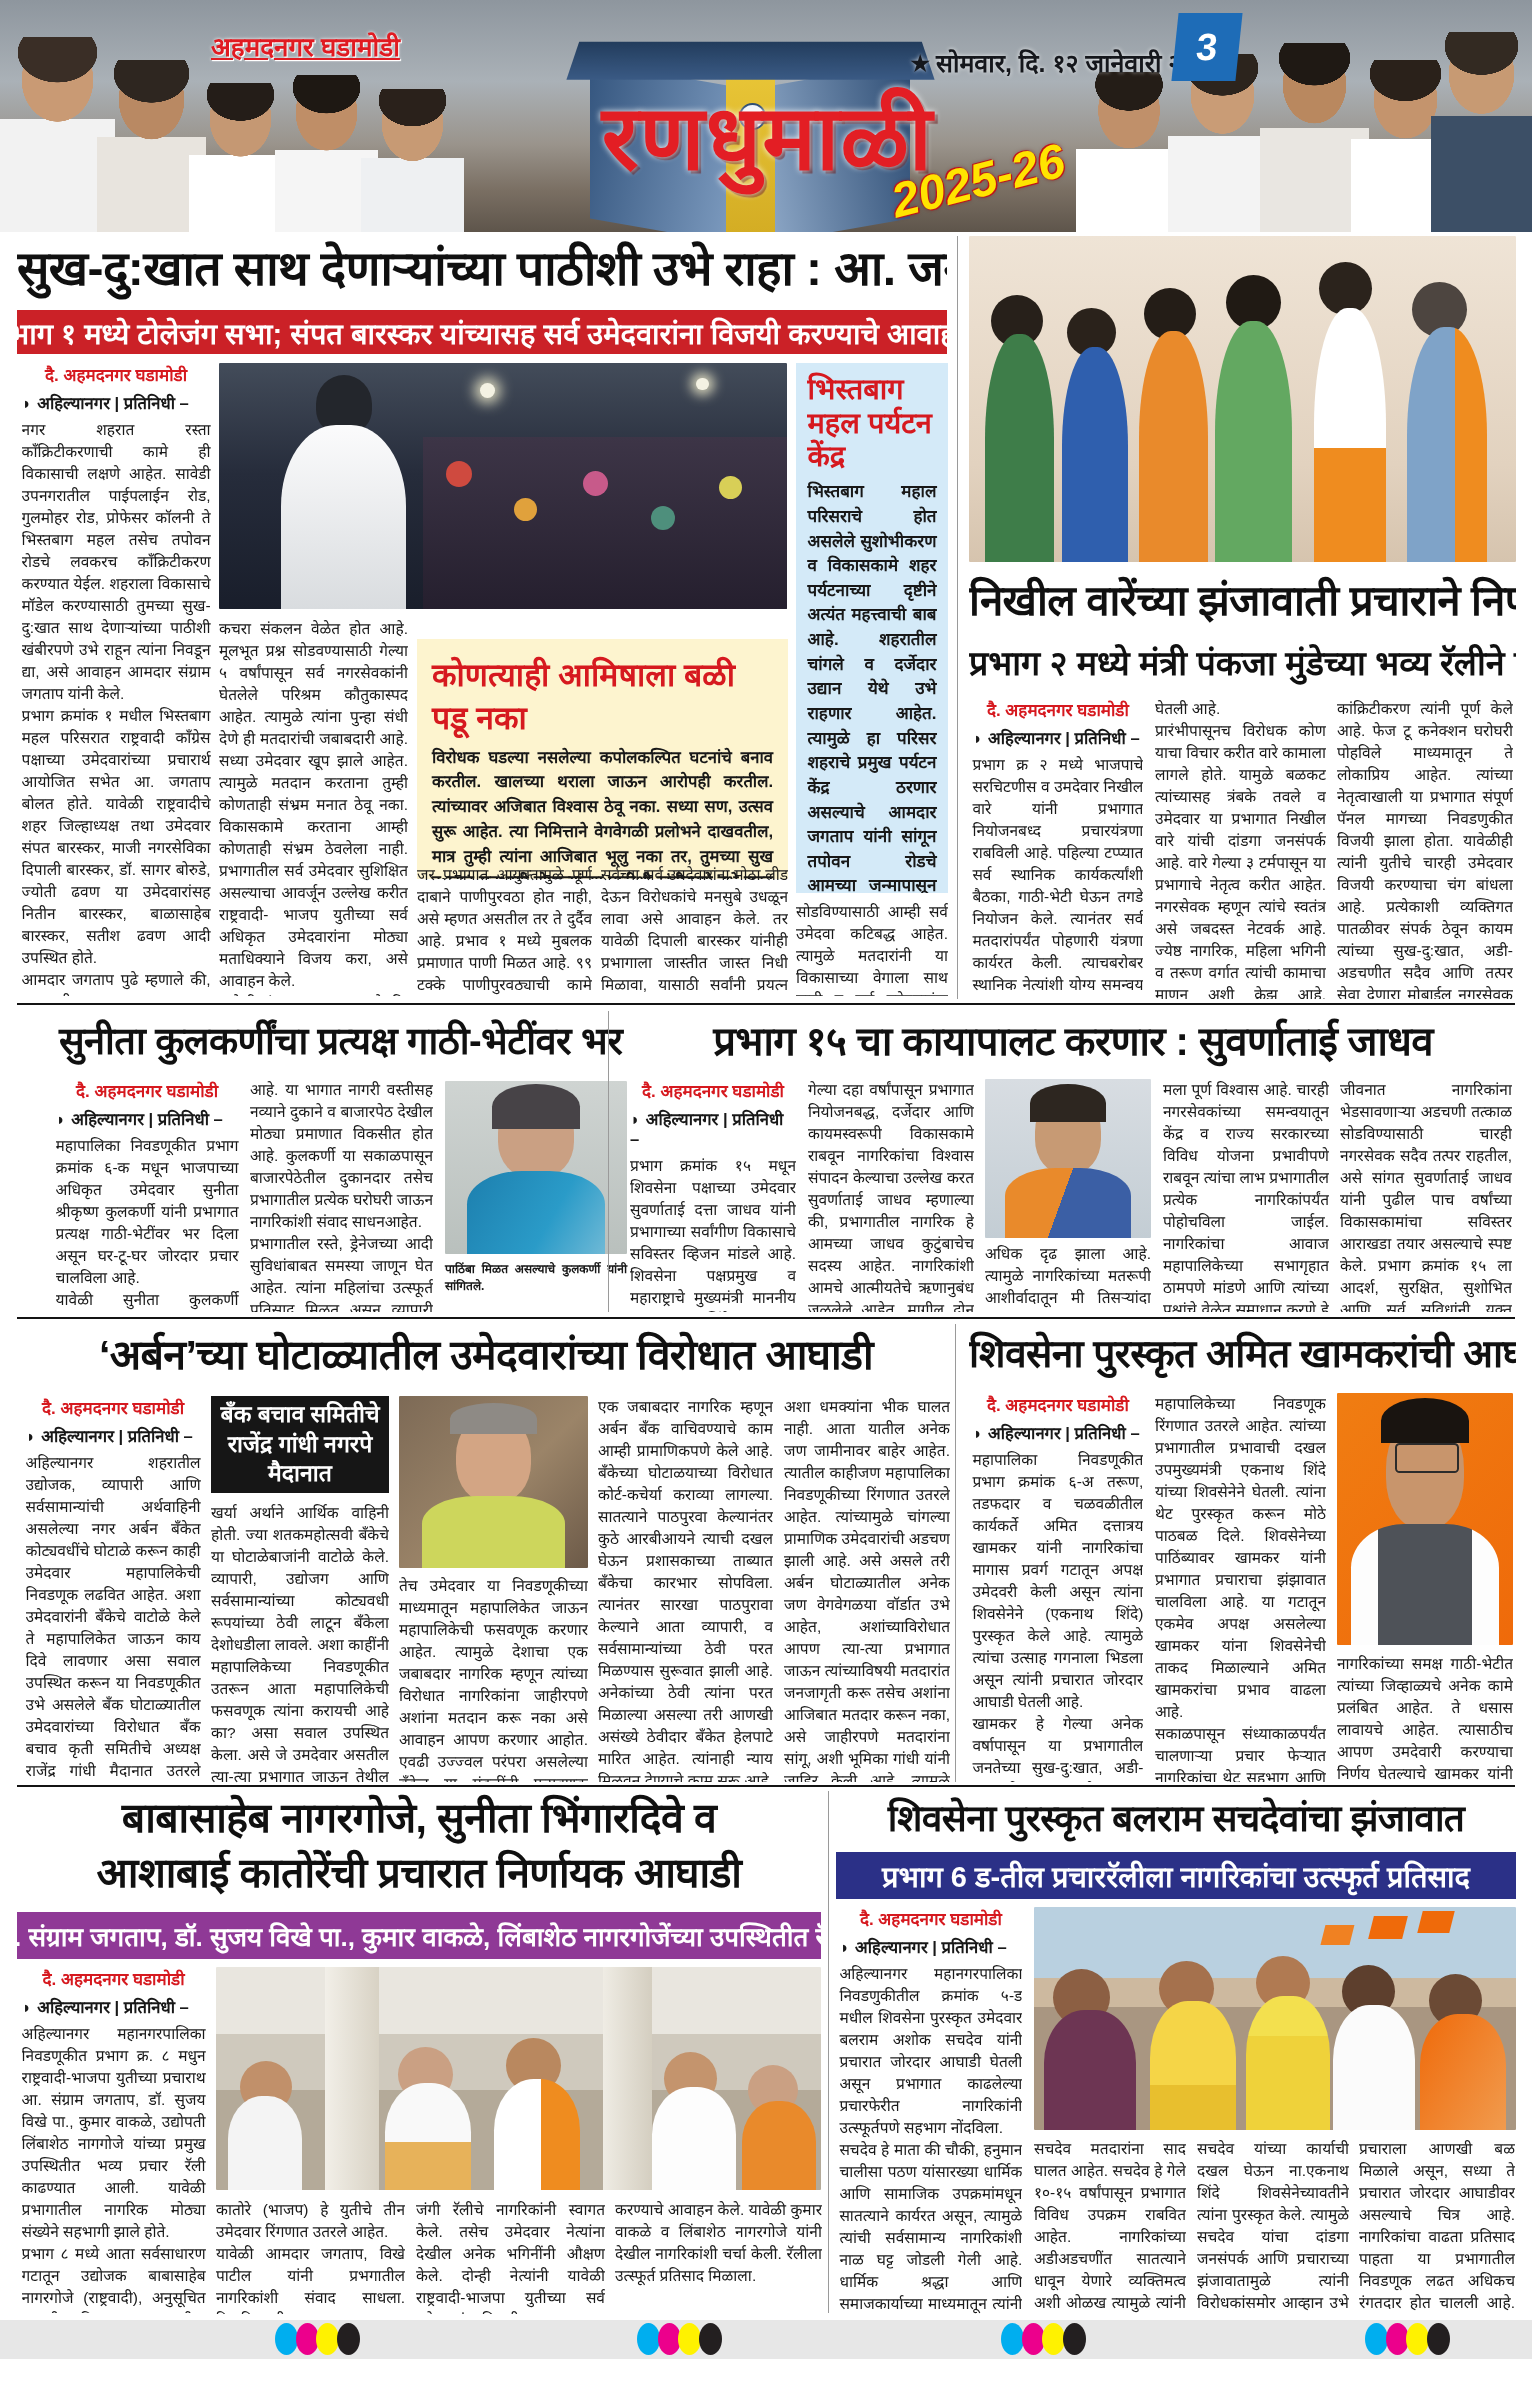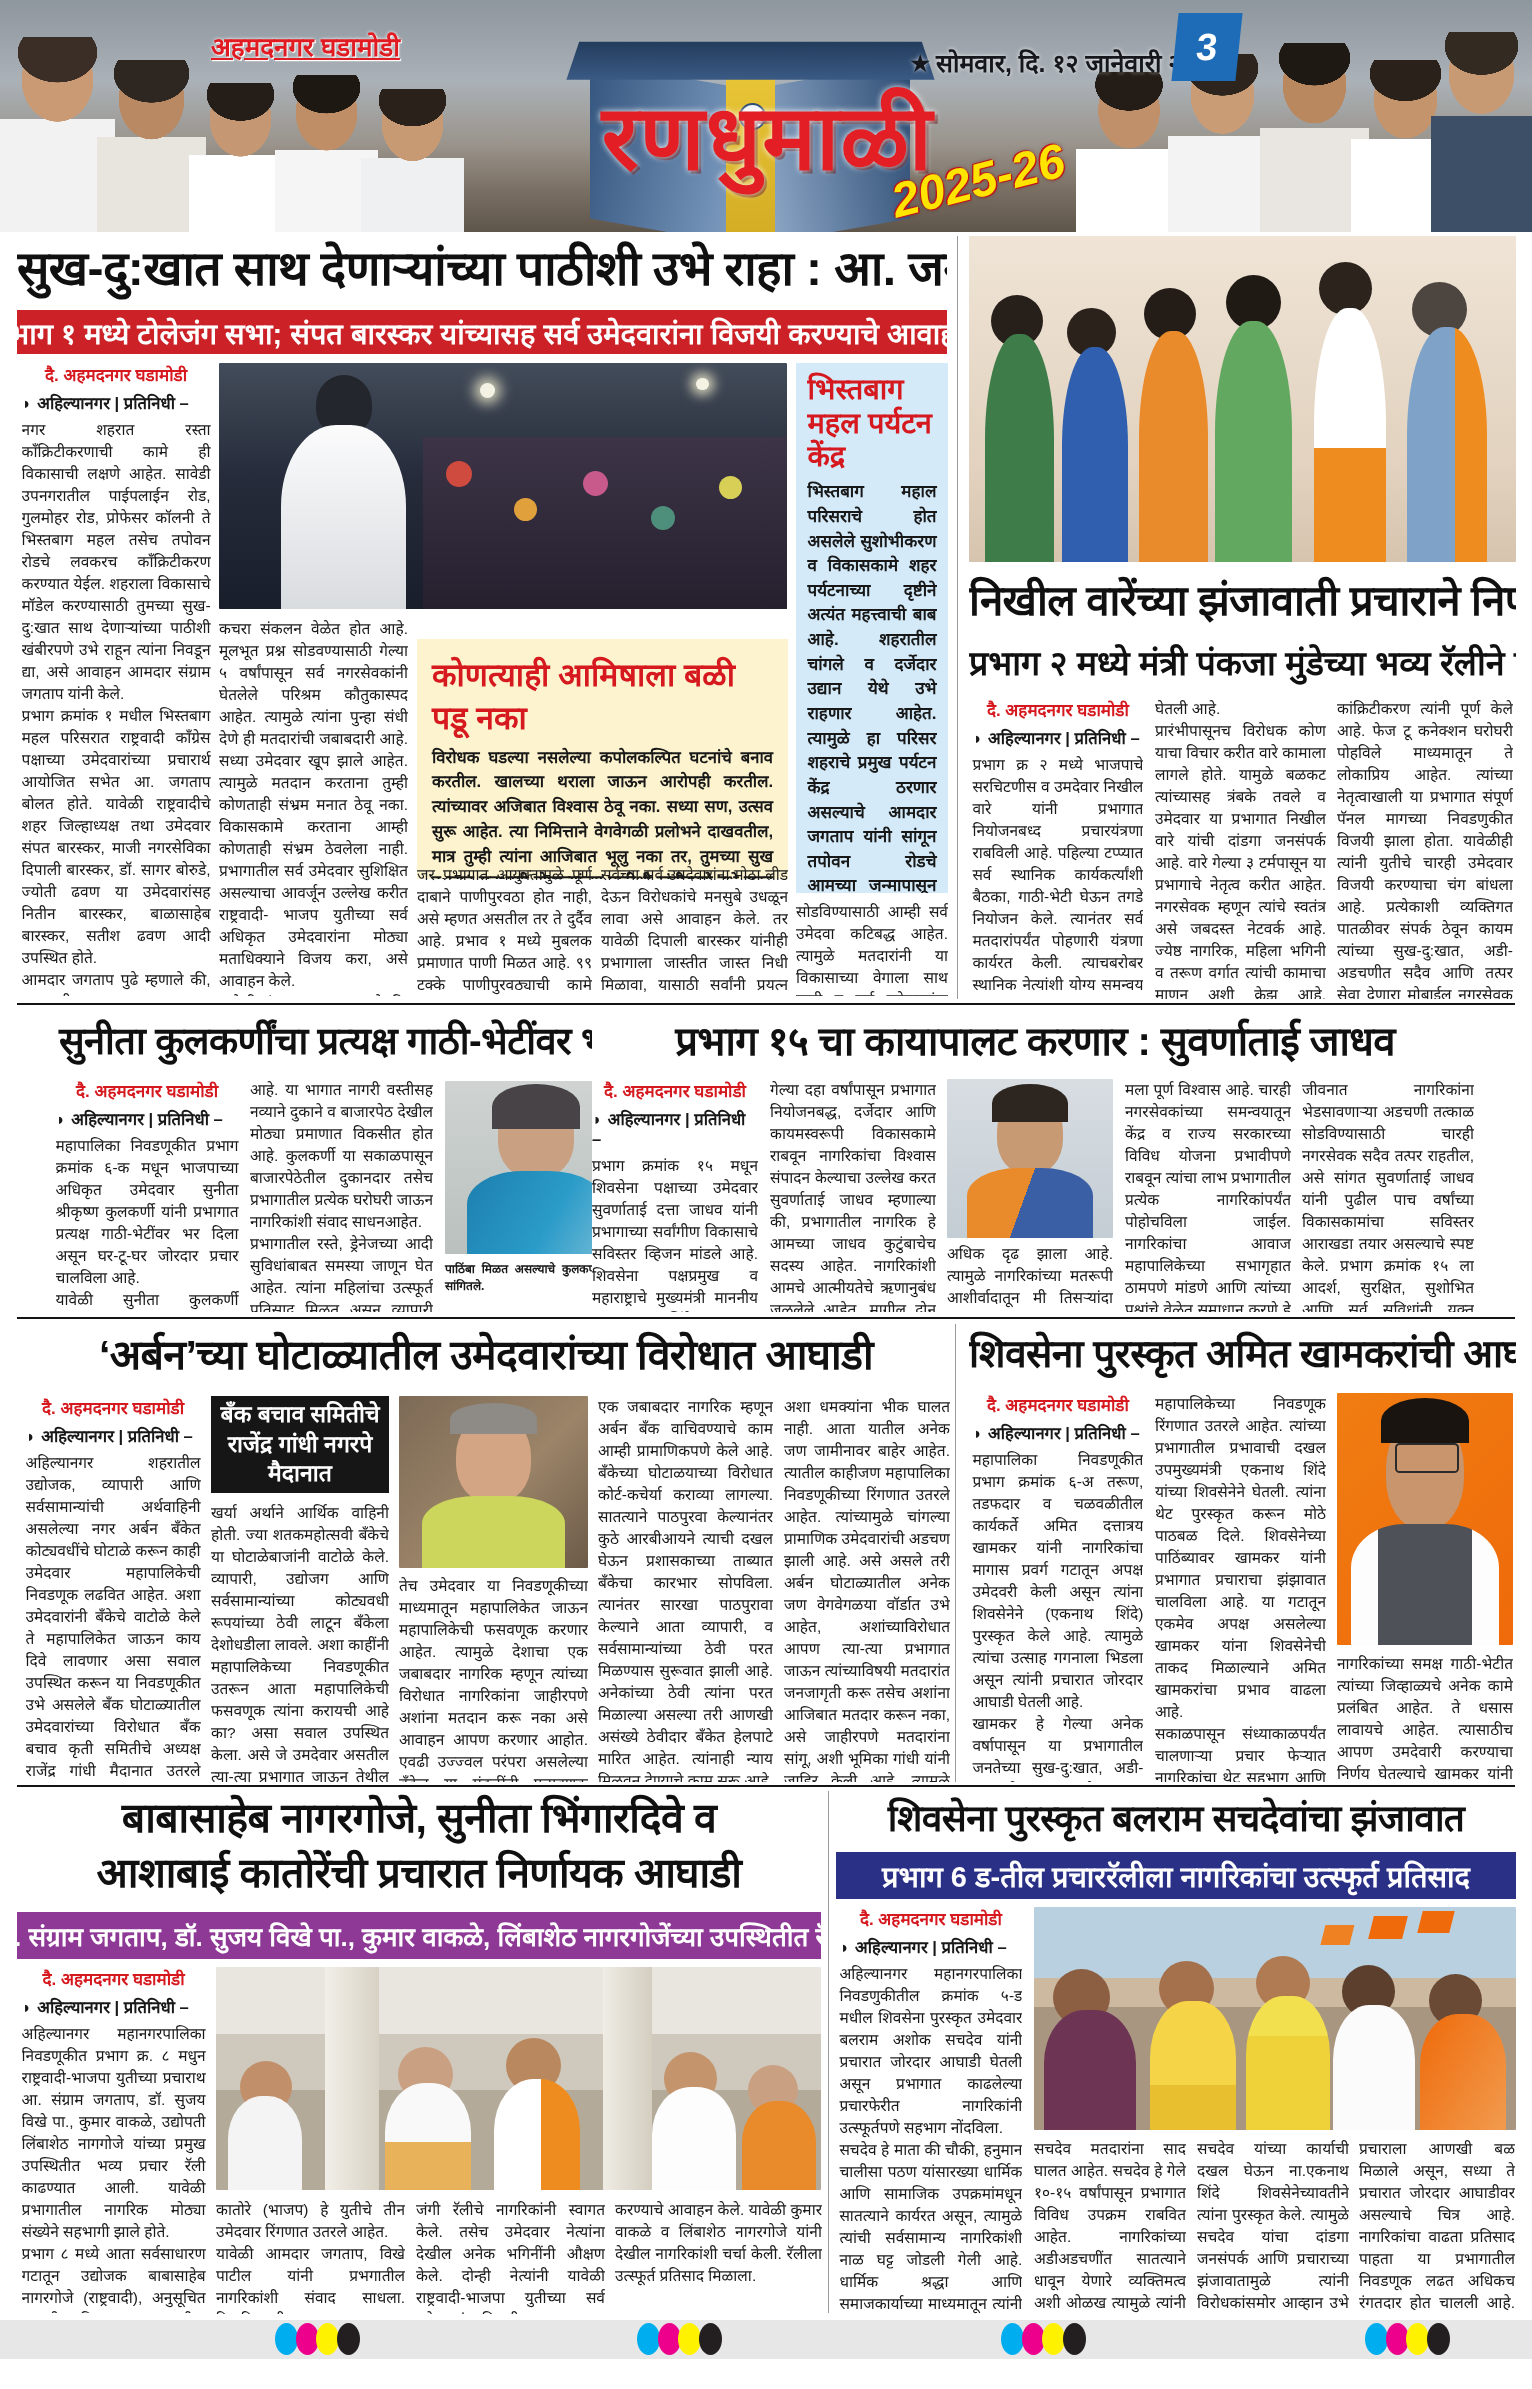--- a/index.html
+++ b/index.html
@@ -191,21 +191,21 @@
     <div class="photo" style="left:394px;top:70px;width:182px;height:173px;background:linear-gradient(180deg,#cfd4d2,#b9c0bd);">
       <i style="left:29%;top:6%;width:42%;height:50%;border-radius:48% 48% 42% 42%;background:#caa083;"></i>
       <i style="left:26%;top:2%;width:48%;height:26%;border-radius:50% 50% 0 0;background:#474347;"></i>
       <i style="left:12%;top:52%;width:76%;height:48%;border-radius:40% 40% 0 0;background:linear-gradient(120deg,#1d7fae,#2a9bc8 60%,#6fb9d6);"></i>
     </div>
     <div class="caption" style="left:394px;top:250px;width:182px;height:50px;">पाठिंबा मिळत असल्याचे कुलकर्णी यांनी सांगितले.</div>
   </section>
 
   <div class="vrule" style="left:608px;top:1011px;width:1.1px;height:301px;"></div>
 
-  <section class="art" style="left:592px;top:1011px;width:886px;height:301px;">
+  <section class="art" style="left:630px;top:1011px;width:886px;height:301px;">
     <div class="h1" style="top:0;height:60px;font-size:40px;line-height:60px;">प्रभाग १५ चा कायापालट करणार : सुवर्णाताई जाधव</div>
     <div class="colwrap" style="left:0;top:68px;width:166px;height:233px;">
       <div class="byline">
         <div class="by-paper">दै. अहमदनगर घडामोडी</div>
         <div class="by-place"><span class="by-bullet">◗</span><span>अहिल्यानगर | प्रतिनिधी –</span></div>
       </div>
       <div class="coltext">प्रभाग क्रमांक १५ मधून शिवसेना पक्षाच्या उमेदवार सुवर्णाताई दत्ता जाधव यांनी प्रभागाच्या सर्वांगीण विकासाचे सविस्तर व्हिजन मांडले आहे. शिवसेना पक्षप्रमुख व महाराष्ट्राचे मुख्यमंत्री माननीय एकनाथ शिंदे यांच्या नेतृत्वाखाली आगामी पाच वर्षांत प्रभागाचा कायापालट करण्याचा निर्धार त्यांनी व्यक्त केला.</div>
     </div>
     <div class="colwrap" style="left:178px;top:68px;width:166px;height:233px;">
       <div class="coltext">गेल्या दहा वर्षांपासून प्रभागात नियोजनबद्ध, दर्जेदार आणि कायमस्वरूपी विकासकामे राबवून नागरिकांचा विश्वास संपादन केल्याचा उल्लेख करत सुवर्णाताई जाधव म्हणाल्या की, प्रभागातील नागरिक हे आमच्या जाधव कुटुंबाचेच सदस्य आहेत. नागरिकांशी आमचे आत्मीयतेचे ऋणानुबंध जुळलेले आहेत. मागील दोन कार्यकाळात राबविलेल्या विकासकामांमुळे नागरिकांचा आमच्यावर विश्वास</div>

